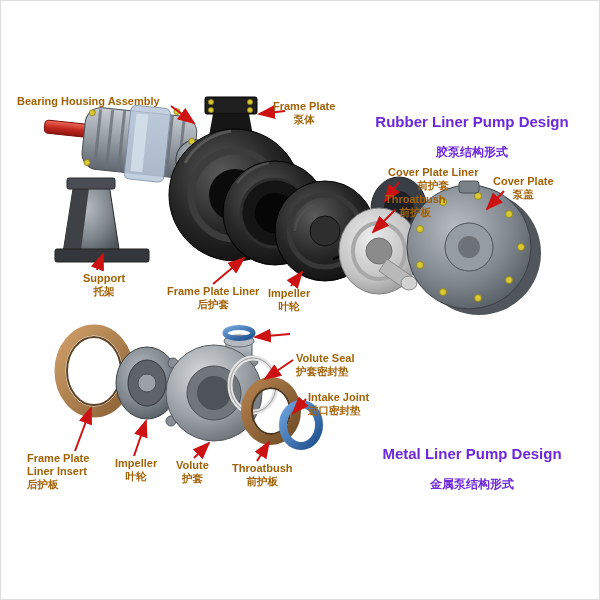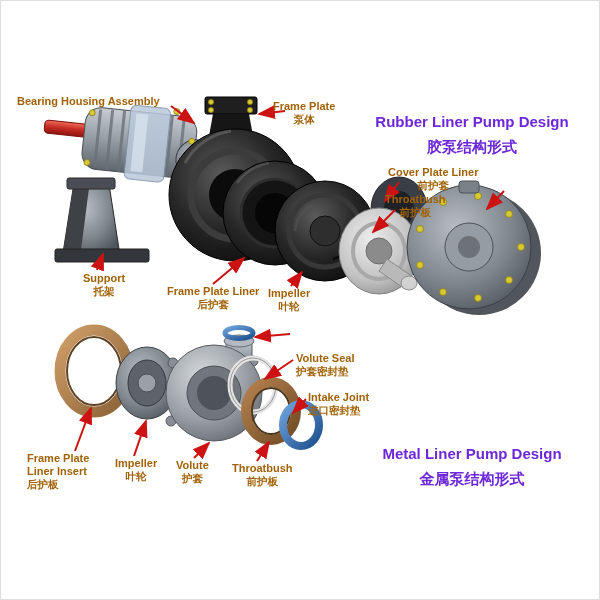--- a/index.html
+++ b/index.html
@@ -10,21 +10,21 @@
   }
   #art{position:absolute;left:0;top:0;}
   .label{position:absolute;color:#a16207;line-height:1.18;}
   .label .en{font-size:11px;font-weight:bold;white-space:nowrap;}
   .label .zh{font-size:10.5px;font-weight:bold;white-space:nowrap;}
   .label.c{text-align:center;}
   .label.wrap{width:78px;}
   .label.wrap .en{white-space:normal;}
   .title{position:absolute;width:226px;text-align:center;color:#6d28d9;}
   .title .en{font-size:15px;font-weight:bold;white-space:nowrap;}
-  .title .zh{font-size:15px;font-weight:bold;margin-top:8px;}
+  .title .zh{font-size:12px;font-weight:bold;margin-top:14px;}
   .bolt{fill:#d8c832;stroke:#8a7d1a;stroke-width:0.8;}
 </style>
 </head>
 <body>
 
 <div id="canvas">
 
   <svg id="art" width="600" height="600" viewBox="0 0 600 600">
     <defs>
       <radialGradient id="gBlack" cx="40%" cy="35%" r="75%">
@@ -233,20 +233,24 @@
   <div class="label c" style="left:387px;top:165px">
     <div class="en">Cover Plate Liner</div>
     <div class="zh">前护套</div>
   </div>
 
   <div class="label c" style="left:384px;top:192px">
     <div class="en">Throatbush</div>
     <div class="zh">前护板</div>
   </div>
 
+  <div class="label c" style="left:492px;top:174px">
+    <div class="en">Cover Plate</div>
+    <div class="zh">泵盖</div>
+  </div>
 
   <div class="label c" style="left:82px;top:271px">
     <div class="en">Support</div>
     <div class="zh">托架</div>
   </div>
 
   <div class="label c" style="left:166px;top:284px">
     <div class="en">Frame Plate Liner</div>
     <div class="zh">后护套</div>
   </div>

